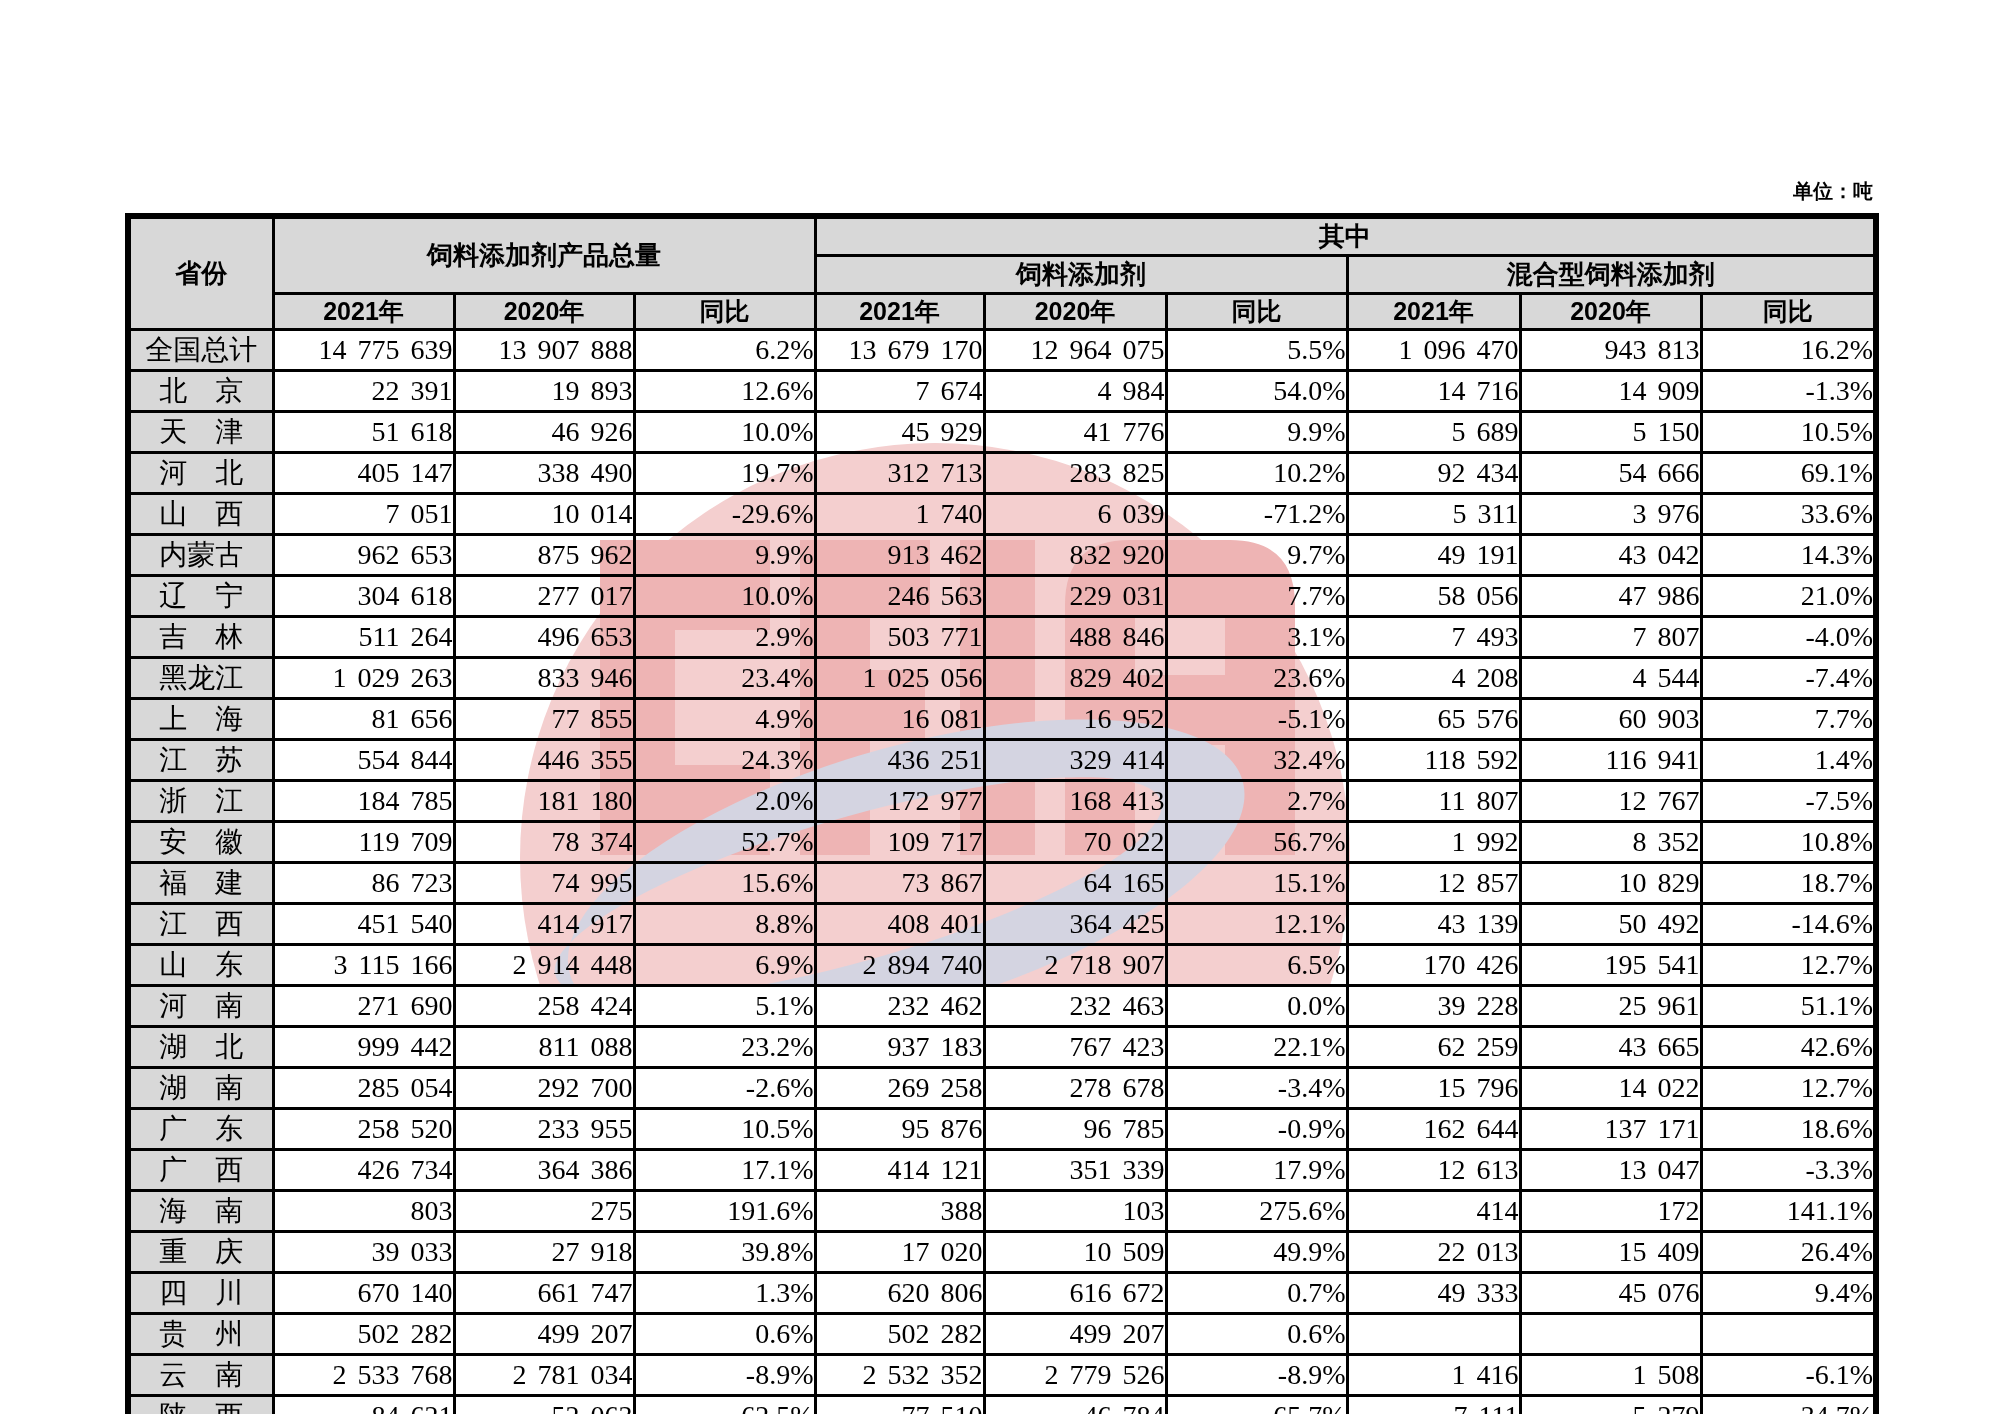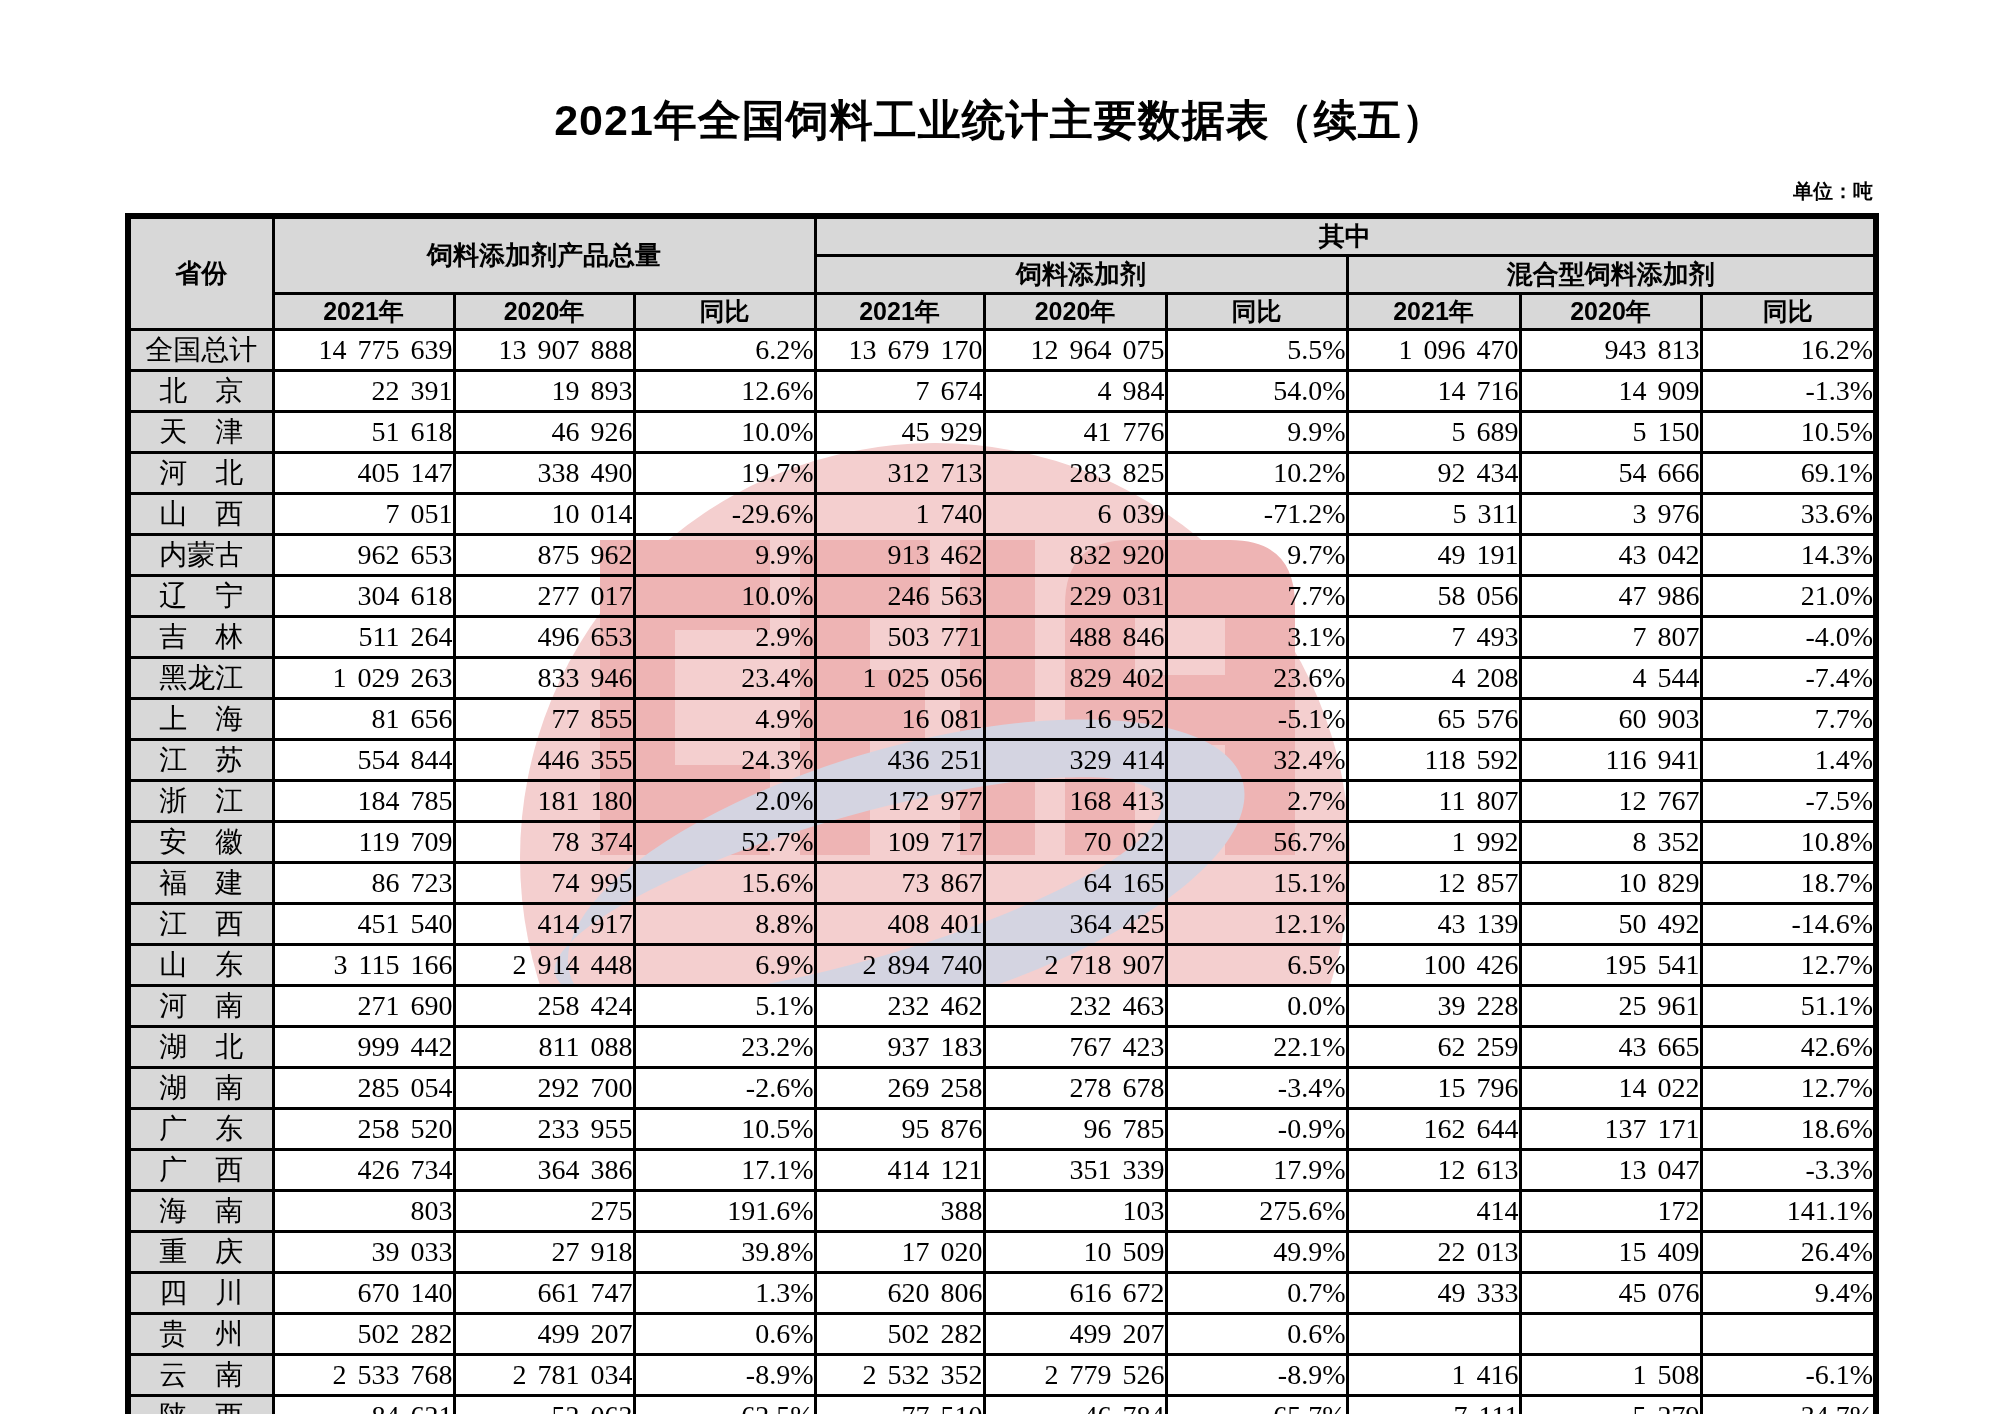--- a/index.html
+++ b/index.html
@@ -49,21 +49,20 @@
   .watermark {
     position:absolute; left:505px; top:435px; width:860px; height:560px;
     mix-blend-mode:multiply; pointer-events:none;
   }
 </style>
 </head>
 <body>
 
 <div class="page">
 
-  <div class="title">2021年全国饲料工业统计主要数据表（续五）</div>
   <div class="unit">单位：吨</div>
 
   <table class="stats">
     <colgroup>
       <col style="width:145px">
       <col style="width:181px">
         <col style="width:180px">
         <col style="width:181px">
       <col style="width:169px">
         <col style="width:182px">
@@ -276,21 +275,21 @@
           <td class="num">-14.6%</td>
         </tr>
         <tr>
           <td class="province-cell">山　东</td>
           <td class="num">3 115 166</td>
           <td class="num">2 914 448</td>
           <td class="num">6.9%</td>
           <td class="num">2 894 740</td>
           <td class="num">2 718 907</td>
           <td class="num">6.5%</td>
-          <td class="num">100 426</td>
+          <td class="num">170 426</td>
           <td class="num">195 541</td>
           <td class="num">12.7%</td>
         </tr>
         <tr>
           <td class="province-cell">河　南</td>
           <td class="num">271 690</td>
           <td class="num">258 424</td>
           <td class="num">5.1%</td>
           <td class="num">232 462</td>
           <td class="num">232 463</td>

